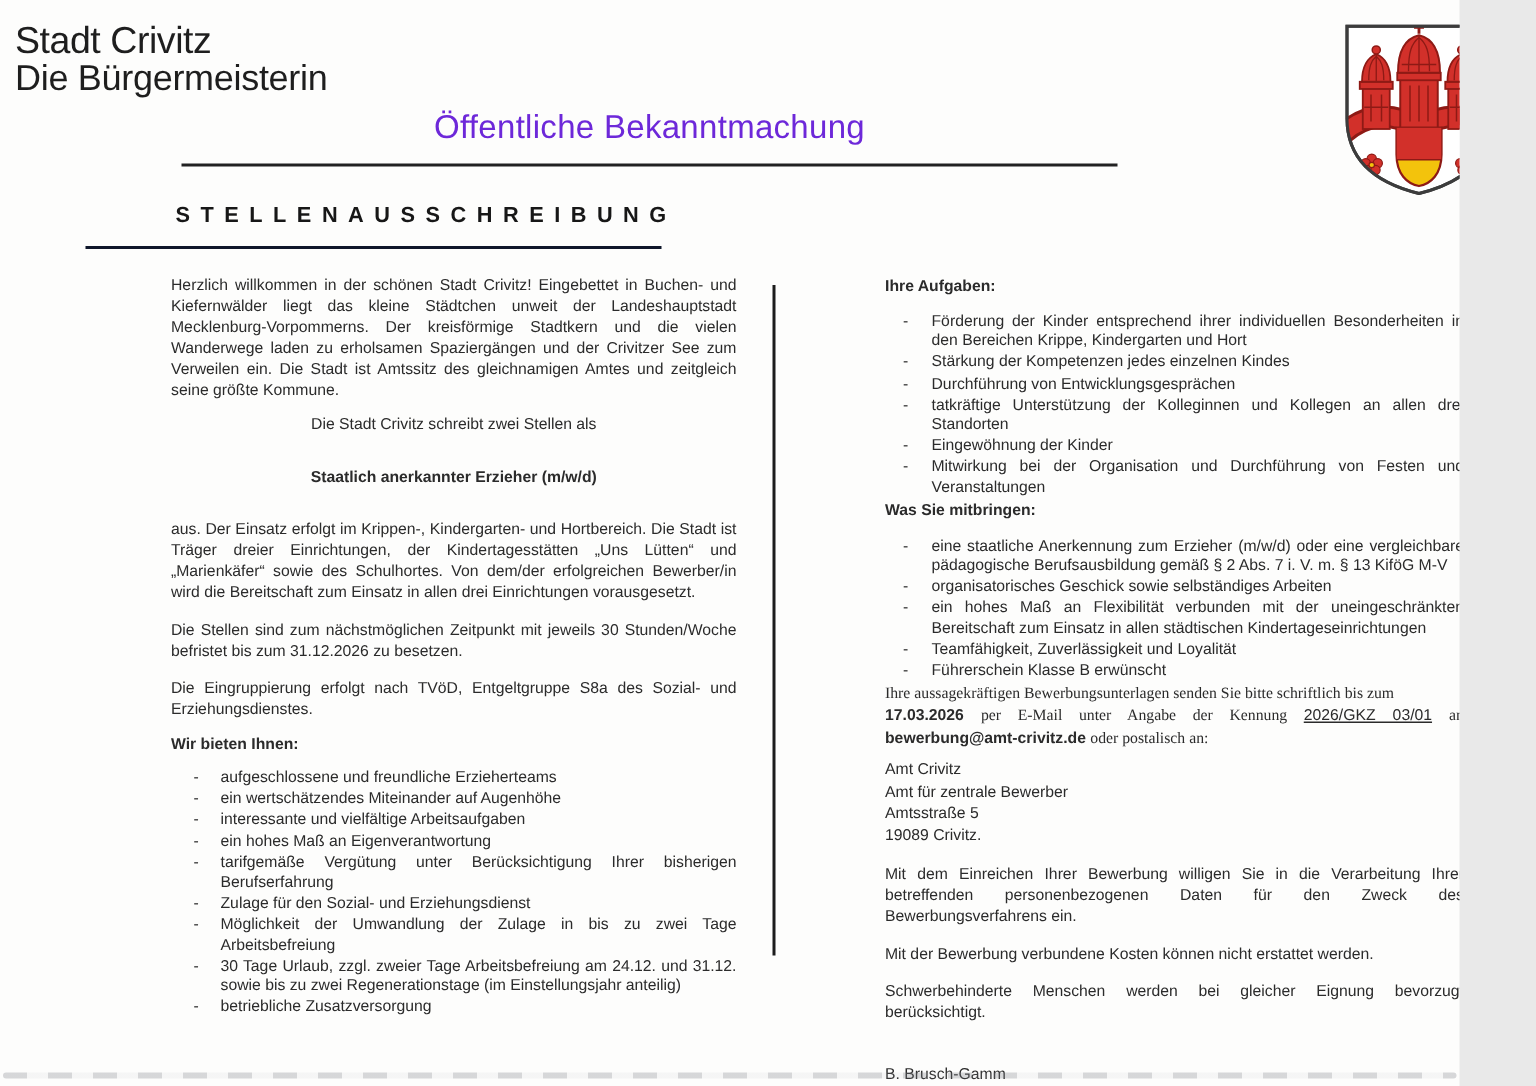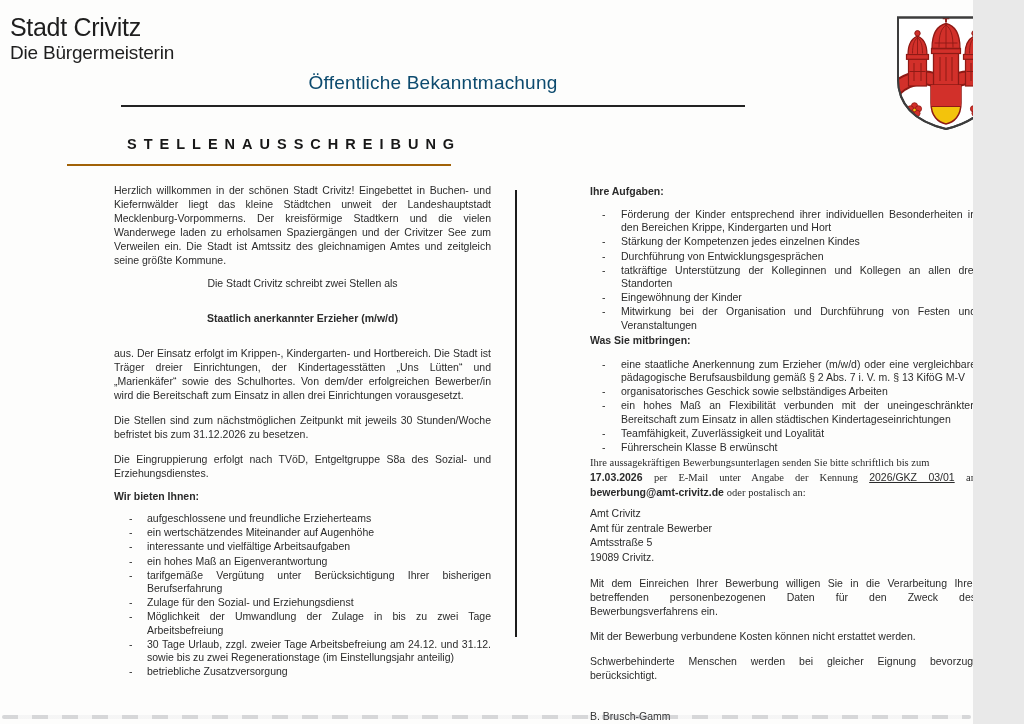--- a/index.html
+++ b/index.html
@@ -12,32 +12,32 @@
   }
   .page{
     position:relative;width:973px;height:724px;
     background:var(--paper,#fdfdfc);
     overflow:hidden;
   }
 
   
   .sender{position:absolute;left:10px;top:13px;color:#1e1e1e;}
   .sender-name{font-size:25px;letter-spacing:-.3px;line-height:28px;}
-  .sender-role{font-size:19px;letter-spacing:-.2px;line-height:22px;margin-top:1px;}
+  .sender-role{font-size:24px;letter-spacing:-.2px;line-height:22px;margin-top:1px;}
 
   .title-block{
     position:absolute;left:121px;top:72px;width:624px;
     text-align:center;border-bottom:2px solid #222;
     padding-bottom:11px;
   }
-  .doc-title{font-size:19px;color:#0c4a6e;letter-spacing:.2px;}
+  .doc-title{font-size:22px;color:#6d28d9;letter-spacing:.2px;}
 
   .subject-block{
-    position:absolute;left:67px;top:136px;width:324px;
-    padding:0 0 12px 60px;border-bottom:2px solid #a16207;
+    position:absolute;left:57px;top:136px;width:324px;
+    padding:0 0 12px 60px;border-bottom:2px solid #0f172a;
     font-weight:bold;font-size:14.5px;letter-spacing:7px;color:#171717;
     white-space:nowrap;
   }
 
   
   .crest{position:absolute;left:891px;top:13px;width:110px;height:122px;}
   .f-field{fill:var(--crest-field,#fff);}
   .f-red{fill:var(--crest-red,#d2302a);}
   .f-gold{fill:var(--crest-gold,#f3c30c);}
   .s-dark{stroke:var(--crest-dark,#8e1a15);}

